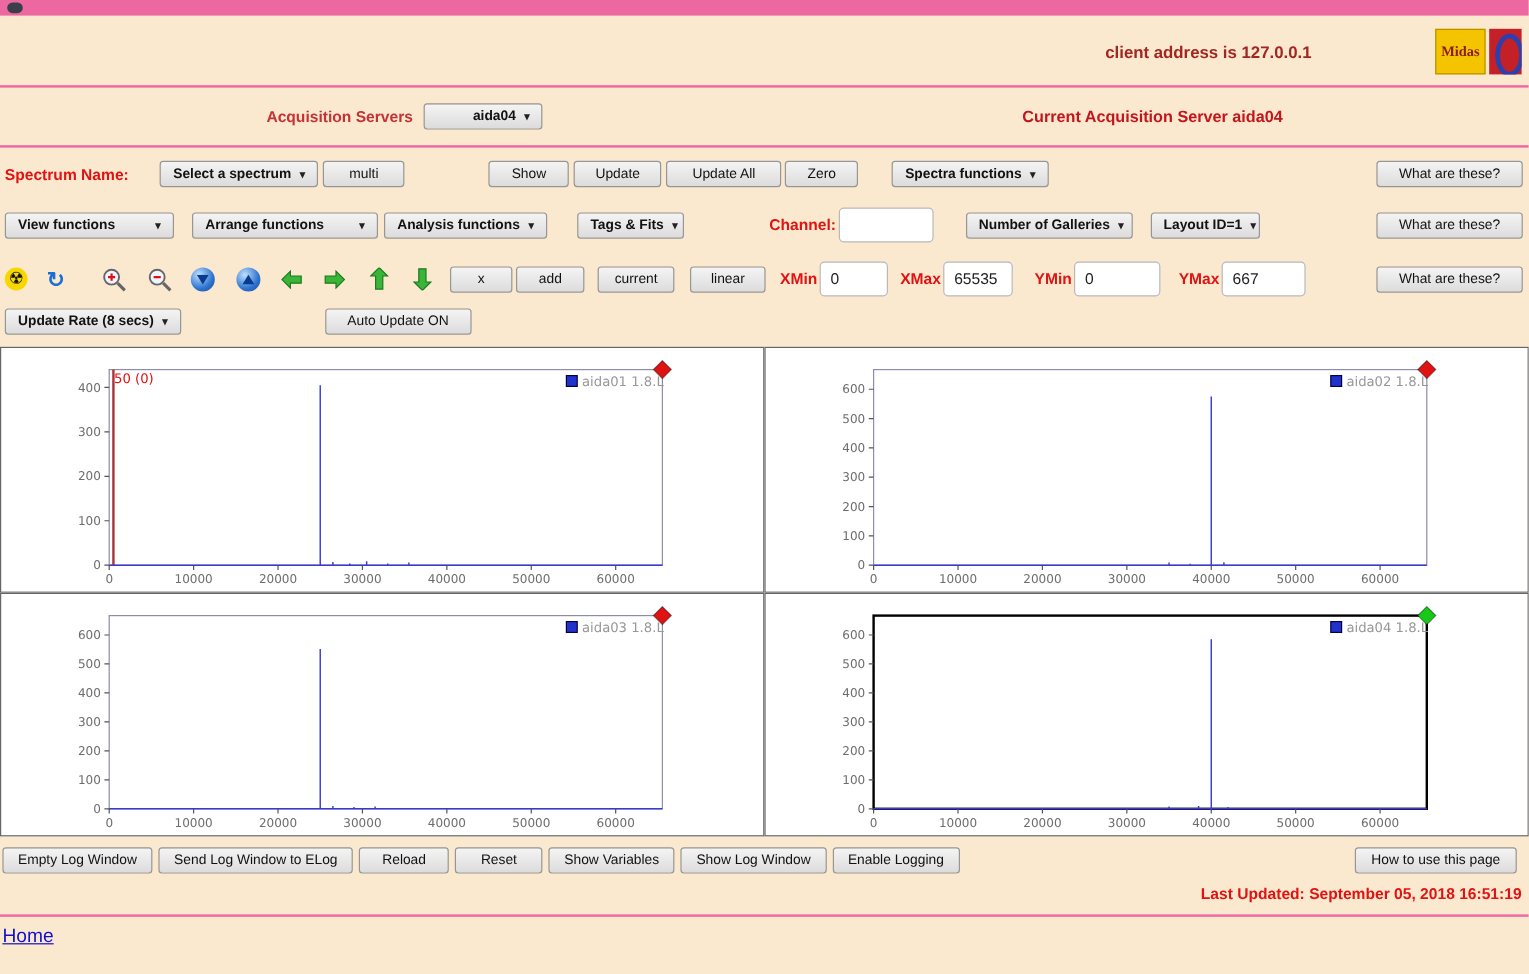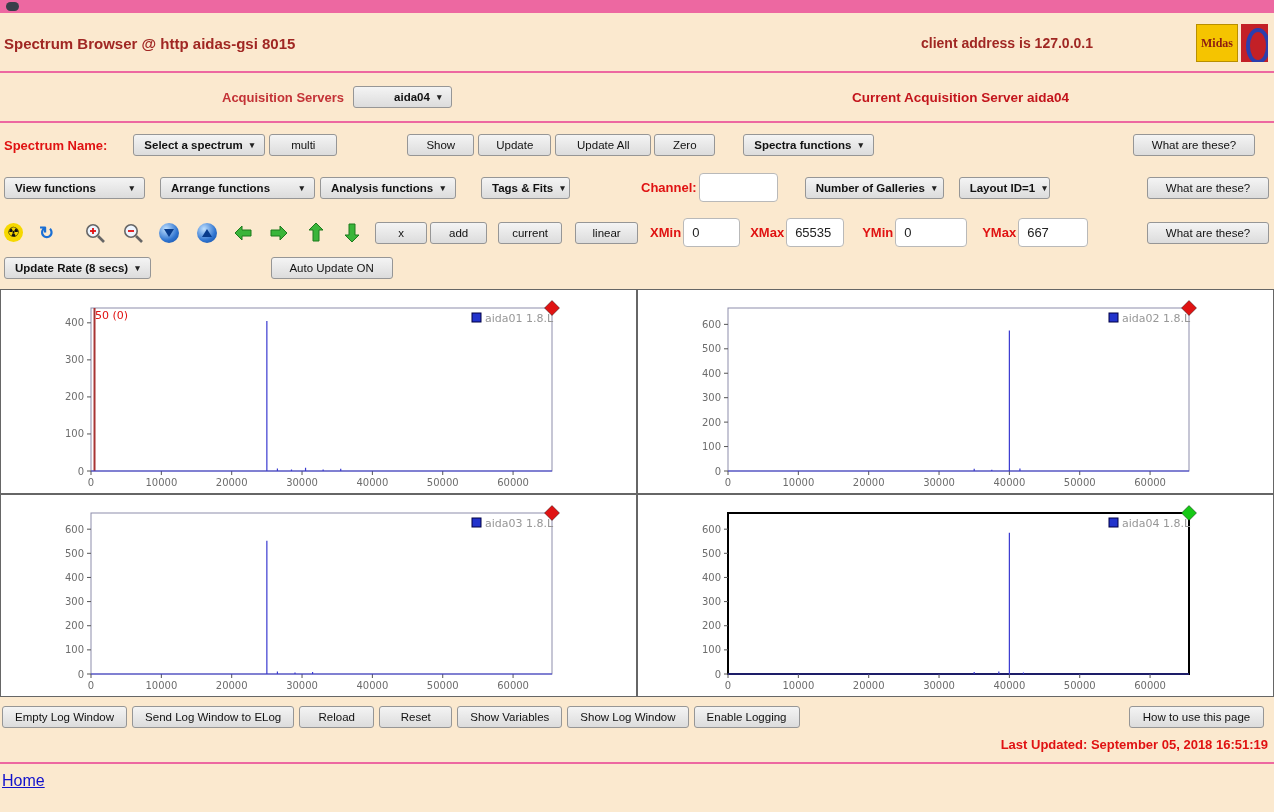--- a/index.html
+++ b/index.html
@@ -33,21 +33,21 @@
 
   .btn { background:linear-gradient(#f4f4f4,#dcdcdc); border:1px solid #969696; border-radius:3px;
     font-size:11.5px; padding:4px 12px; color:#111; font-family:inherit; white-space:nowrap; cursor:pointer; }
   .dd { background:linear-gradient(#f4f4f4,#dcdcdc); border:1px solid #969696; border-radius:3px;
     font-size:11.5px; font-weight:bold; padding:4px 10px; color:#111; display:inline-flex; gap:7px;
     align-items:center; white-space:nowrap; cursor:pointer; }
   .chev { font-size:9px; color:#222; }
   .txt { background:#fff; border:1px solid #b9b9b9; border-radius:4px; height:29px; padding:0 8px;
     font-size:13px; font-family:inherit; color:#222; }
 
-  .spectrum-row { padding:11px 19px 9px 2px; }
+  .spectrum-row { padding:11px 5px 9px 2px; }
   .functions-row { padding:8px 5px 8px 2px; }
   .icons-row { padding:8px 5px 8px 4px; }
   .update-row { padding:2px 5px 8px 2px; }
 
   .icon { display:inline-flex; align-items:center; justify-content:center; cursor:pointer; }
   .rad { width:19px; height:19px; border-radius:50%; background:#f6d800; color:#111; font-size:14px; line-height:19px; }
   .refresh { color:#1a6fd4; font-size:18px; font-weight:bold; }
   .sphere { width:20px; height:20px; border-radius:50%;
     background:radial-gradient(circle at 35% 30%, #bfe0ff, #2f74d0 60%, #114a9e); }
 
@@ -62,21 +62,20 @@
 </head>
 <body>
 
 
 
 <div class="titlebar">
   <div class="dot"></div>
 </div>
 
 <div class="header">
-  <span class="title">Spectrum Browser @ http aidas-gsi 8015</span>
   <span class="client">client address is 127.0.0.1</span>
   <span class="logos">
     <span class="logo-midas">Midas</span>
     <span class="logo-red"></span>
   </span>
 </div>
 
 <hr class="pink">
 
 <div class="row acq-row">

